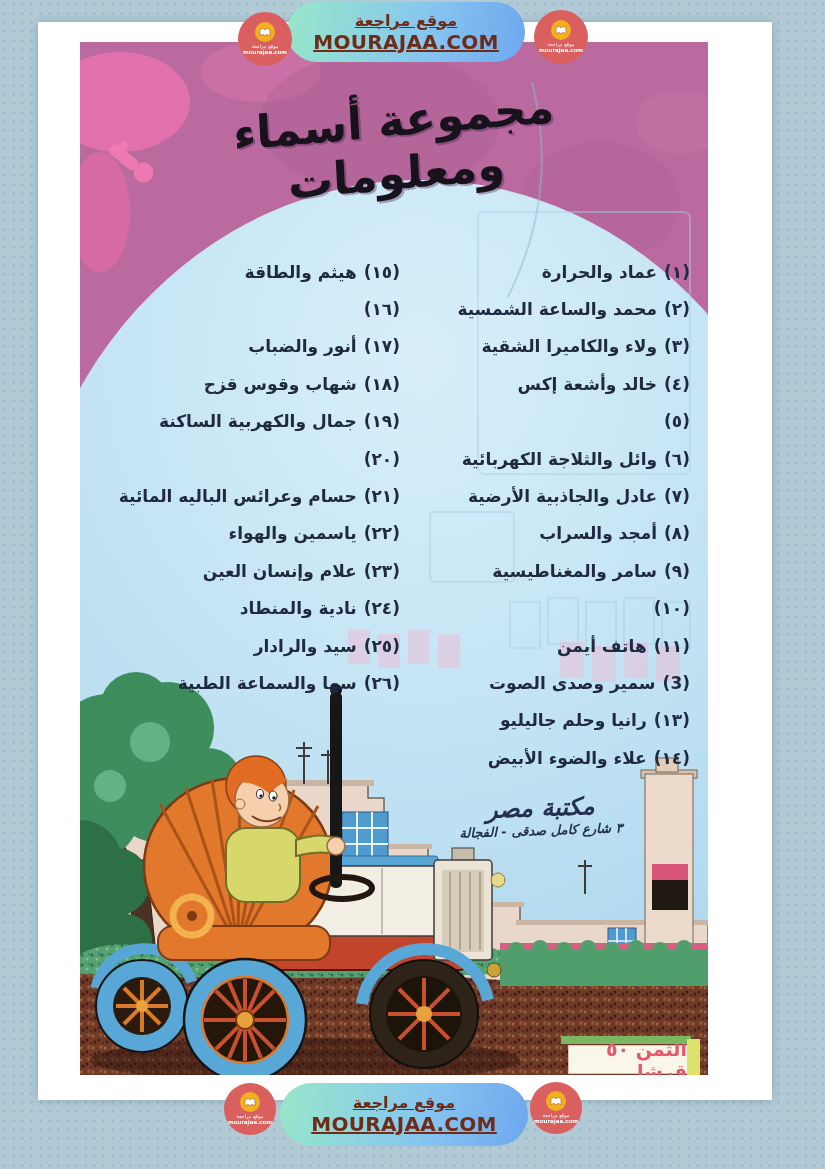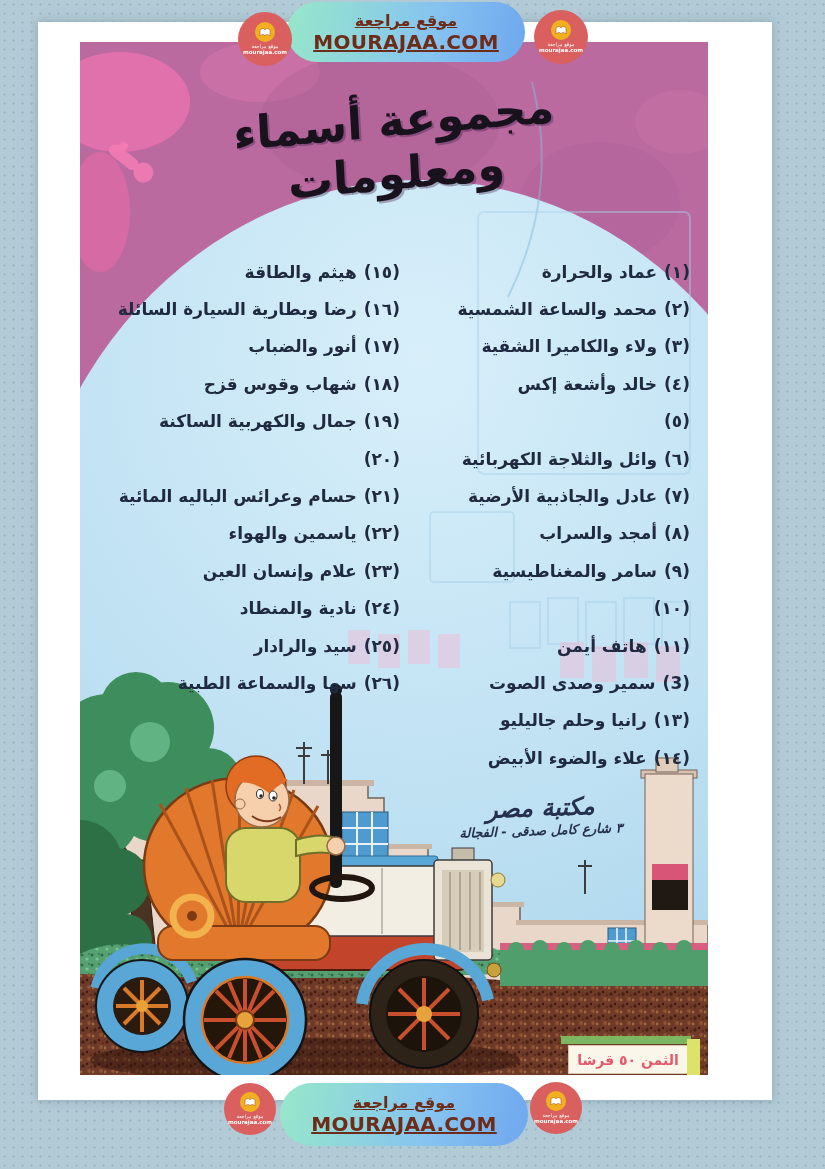--- a/index.html
+++ b/index.html
@@ -26,21 +26,21 @@
   .list-right{right:18px;top:211px;}
   .list-left{right:308px;top:211px;}
   .num{white-space:nowrap;}
   .publisher{position:absolute;right:60px;top:752px;width:215px;text-align:center;z-index:5;
     direction:rtl;color:#25304e;transform:rotate(-2deg);}
   .publisher .name{font-size:24px;font-weight:bold;font-style:italic;}
   .publisher .addr{font-size:13px;font-weight:bold;font-style:italic;margin-top:1px;}
   .price{position:absolute;left:488px;top:1003px;width:118px;height:27px;z-index:5;
     background:#fbf6ea;border:1px solid #d9c5ad;direction:rtl;
     display:flex;align-items:center;justify-content:center;
-    font-size:14px;font-weight:bold;color:#e4596b;}
+    font-size:19px;font-weight:bold;color:#e4596b;}
   .price::before{content:"";position:absolute;left:-8px;right:-4px;top:-10px;height:8px;background:#7cb661;}
   .price::after{content:"";position:absolute;right:-13px;top:-7px;width:13px;height:40px;background:#dce26a;}
 
   
   .pill{position:absolute;z-index:20;border-radius:32px;
     background:linear-gradient(100deg,#97e7c9,#86c4f0 60%,#6fa7ee);
     display:flex;flex-direction:column;align-items:center;justify-content:center;gap:0px;
     cursor:pointer;}
   .pill .ar{font-size:16px;font-weight:bold;color:#6d2c18;text-decoration:underline;direction:rtl;}
   .pill .url{font-size:20px;font-weight:bold;color:#6d2c18;text-decoration:underline;letter-spacing:.3px;}
@@ -337,21 +337,20 @@
       </div>
   </div>
 
   <div class="list list-left">
     <div class="row">
         <span class="num">(١٥)</span>
         <span>هيثم والطاقة</span>
       </div>
     <div class="row">
         <span class="num">(١٦)</span>
-        <span>رضا وبطارية السيارة السائلة</span>
       </div>
     <div class="row">
         <span class="num">(١٧)</span>
         <span>أنور والضباب</span>
       </div>
     <div class="row">
         <span class="num">(١٨)</span>
         <span>شهاب وقوس قزح</span>
       </div>
     <div class="row">

